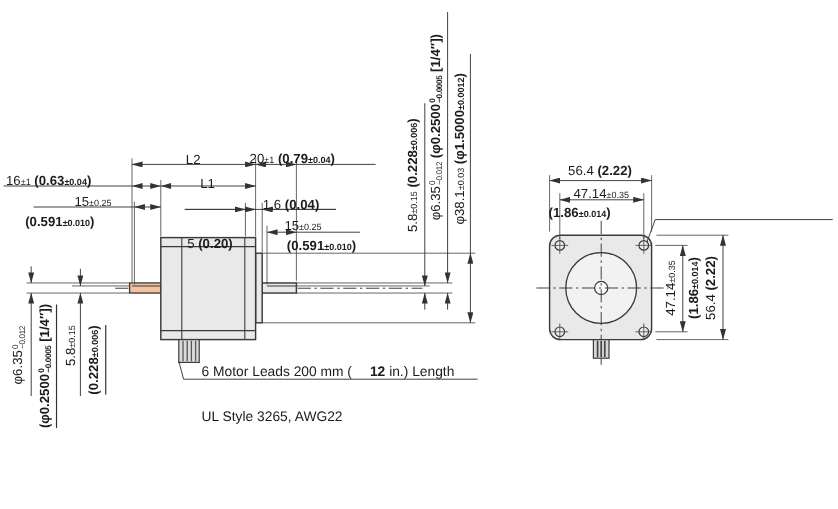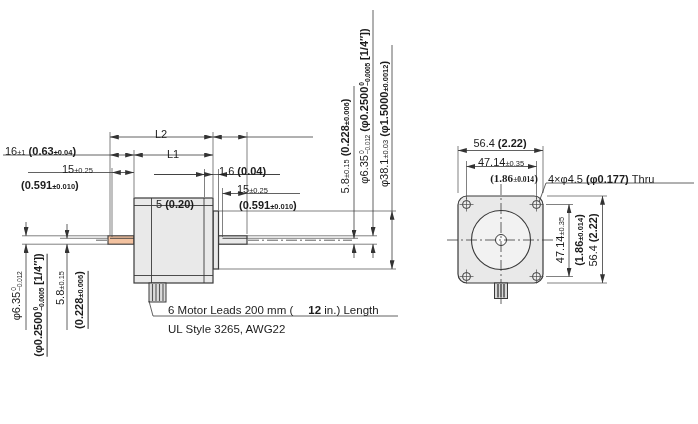--- a/index.html
+++ b/index.html
@@ -176,42 +176,42 @@
       <line class="dim" x1="569" y1="204.5" x2="569" y2="276.5" marker-start="url(#ah)" marker-end="url(#ah)"></line>
       <line class="dim" x1="602.5" y1="196" x2="602.5" y2="283" marker-start="url(#ah)" marker-end="url(#ah)"></line>
     </g>
 
     <line class="dim" x1="546" y1="183" x2="539" y2="202"></line>
     <line class="dim" x1="546" y1="183" x2="694" y2="183"></line>
   </g>
 </svg>
 
 <div class="lab ctr" style="left:161px;top:124px;"><span class="m">L2</span></div>
+<div class="lab" style="left:208px;top:123px;"><span class="m">20</span><span class="t">±1</span><span class="b"> (0.79</span><span class="bt">±0.04</span><span class="b">)</span></div>
 <div class="lab ctr" style="left:173px;top:144px;"><span class="m">L1</span></div>
 <div class="lab" style="left:5px;top:141px;"><span class="m">16</span><span class="t">±1</span><span class="b"> (0.63</span><span class="bt">±0.04</span><span class="b">)</span></div>
 <div class="lab" style="left:62px;top:159px;"><span class="m">15</span><span class="t">±0.25</span></div>
 <div class="lab" style="left:21px;top:175px;"><span class="b">(0.591</span><span class="bt">±0.010</span><span class="b">)</span></div>
 <div class="lab" style="left:156px;top:161px;margin-top:33px;"><span class="m">5 </span><span class="b">(0.20)</span></div>
 <div class="lab" style="left:219px;top:161px;"><span class="m">1.6 </span><span class="b">(0.04)</span></div>
 <div class="lab" style="left:237px;top:179px;"><span class="m">15</span><span class="t">±0.25</span></div>
 <div class="lab" style="left:239px;top:195px;"><span class="b">(0.591</span><span class="bt">±0.010</span><span class="b">)</span></div>
 
 <div class="rot" style="left:344px;top:146px;"><span class="m">5.8</span><span class="t">±0.15</span><span class="b"> (0.228</span><span class="bt">±0.006</span><span class="b">)</span></div>
 <div class="rot" style="left:363px;top:106px;"><span class="m">φ6.35</span><span class="stk"><span>0</span><span>−0.012</span></span><span class="b"> (φ0.2500</span><span class="stkb"><span>0</span><span>−0.0005</span></span><span class="b"> [1/4″])</span></div>
 <div class="rot" style="left:383px;top:124px;"><span class="m">φ38.1</span><span class="t">±0.03</span><span class="b"> (φ1.5000</span><span class="bt">±0.0012</span><span class="b">)</span></div>
 
 <div class="rot" style="left:15px;top:296px;"><span class="m">φ6.35</span><span class="stk"><span>0</span><span>−0.012</span></span></div>
 <div class="rot rul" style="left:38px;top:305px;"><span class="b">(φ0.2500</span><span class="stkb"><span>0</span><span>−0.0005</span></span><span class="b"> [1/4″])</span></div>
 <div class="rot" style="left:59px;top:288px;"><span class="m">5.8</span><span class="t">±0.15</span></div>
 <div class="rot rul" style="left:79px;top:300px;"><span class="b">(0.228</span><span class="bt">±0.006</span><span class="b">)</span></div>
 
 <div class="lab" style="left:168px;top:300px;"><span class="n">6 Motor Leads 200 mm (</span><span class="nb">12</span><span class="n"> in.) Length</span></div>
-<div class="lab" style="left:168px;top:319px;"><span class="n">UL Style 3265, AWG22</span></div>
+<div class="lab" style="left:168px;top:338px;"><span class="n">UL Style 3265, AWG22</span></div>
 
 <div class="lab ctr" style="left:500px;top:133px;"><span class="m">56.4 </span><span class="b">(2.22)</span></div>
 <div class="lab ctr" style="left:501px;top:152px;"><span class="m">47.14</span><span class="t">±0.35</span></div>
-<div class="lab ctr" style="left:514px;top:168px;font-family:Liberation Serif, serif;"><span class="b">(1.86</span><span class="bt">±0.014</span><span class="b">)</span></div>
-<div class="lab" style="left:548px;top:169px;"><span class="m">4×φ4.5 </span><span class="b">(φ0.177)</span><span class="m"> Thru</span></div>
+<div class="lab ctr" style="left:483px;top:168px;"><span class="b">(1.86</span><span class="bt">±0.014</span><span class="b">)</span></div>
 <div class="rot" style="left:559px;top:240px;"><span class="m">47.14</span><span class="t">±0.35</span></div>
 <div class="rot" style="left:578px;top:240px;"><span class="b">(1.86</span><span class="bt">±0.014</span><span class="b">)</span></div>
 <div class="rot" style="left:592px;top:240px;"><span class="m">56.4 </span><span class="b">(2.22)</span></div>
 
 </div>
 
 </body></html>

